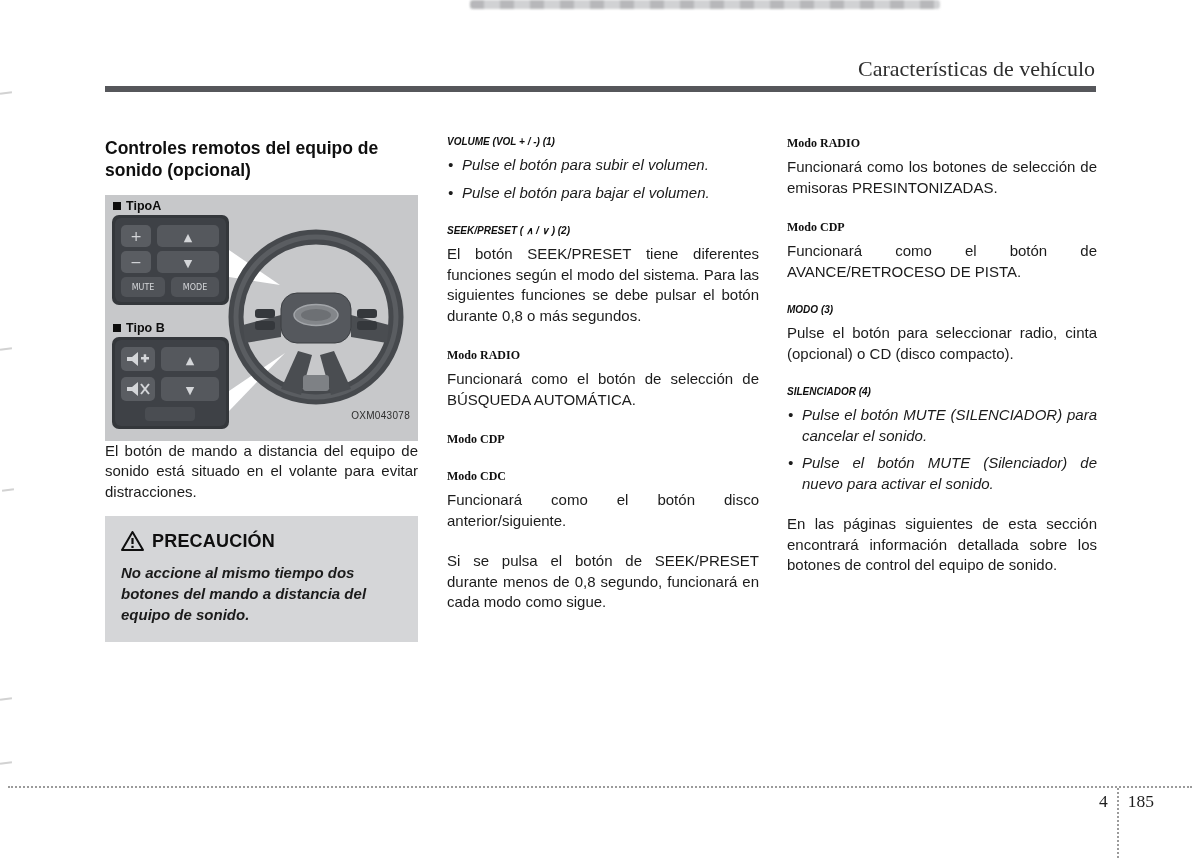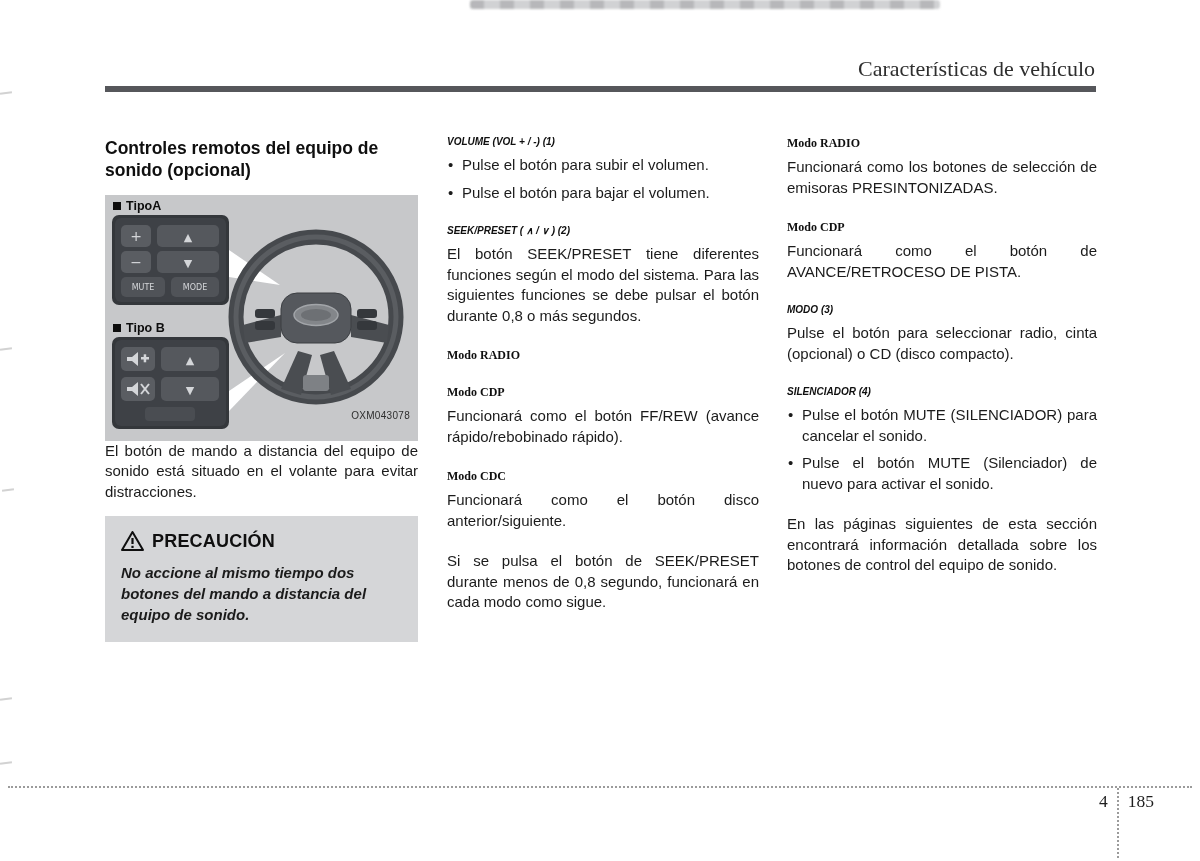--- a/index.html
+++ b/index.html
@@ -39,21 +39,21 @@
 
   .caution-box{margin-top:14px;background:#d5d6d8;padding:15px 16px 17px;}
   .caution-head{display:flex;gap:8px;margin-bottom:10px;}
   .caution-title{font-size:18px;font-weight:bold;color:#0f0f0f;letter-spacing:.2px;}
   .caution-body{font-weight:bold;font-style:italic;line-height:21px;text-align:left;}
 
   .sect{margin-top:22px;}
   .sect.first{margin-top:0;}
   .h-italic{font-size:10px;font-weight:bold;font-style:italic;margin:0 0 8px;color:#0f0f0f;}
   .h-serif{font-family:"Liberation Serif", serif;font-size:12px;font-weight:bold;margin:0 0 6px;color:#0f0f0f;}
-  .bullet{position:relative;padding-left:15px;margin-bottom:7px;}
+  .bullet{position:relative;padding-left:15px;margin-bottom:7px;font-style:italic;}
   .bullet::before{content:"\2022";position:absolute;left:1px;top:0;}
   .closing{margin-top:20px;}
 
   .footer-dots{position:absolute;top:786px;left:8px;width:1184px;border-top:2px dotted #9b9b9b;}
   .page-num{
     position:absolute;top:791px;right:46px;display:flex;gap:9px;
     font-family:"Liberation Serif", serif;font-size:17.5px;color:#1e1e1e;
   }
   .page-num .vdiv{border-left:2px dotted #9b9b9b;height:70px;margin-top:-3px;}
 
@@ -170,25 +170,25 @@
       <div class="bullet">Pulse el botón para bajar el volumen.</div>
     </div>
 
     <div class="sect">
       <h3 class="h-italic">SEEK/PRESET ( ∧ / ∨ ) (2)</h3>
       <p>El botón SEEK/PRESET tiene diferentes funciones según el modo del sistema. Para las siguientes funciones se debe pulsar el botón durante 0,8 o más segundos.</p>
     </div>
 
     <div class="sect">
       <h4 class="h-serif">Modo RADIO</h4>
+      <p>Funcionará como el botón de selección de BÚSQUEDA AUTOMÁTICA.</p>
     </div>
 
     <div class="sect">
       <h4 class="h-serif">Modo CDP</h4>
-      <p>Funcionará como el botón FF/REW (avance rápido/rebobinado rápido).</p>
     </div>
 
     <div class="sect">
       <h4 class="h-serif">Modo CDC</h4>
       <p>Funcionará como el botón disco anterior/siguiente.</p>
     </div>
 
     <p class="closing">Si se pulsa el botón de SEEK/PRESET durante menos de 0,8 segundo, funcionará en cada modo como sigue.</p>
   </div>
 

